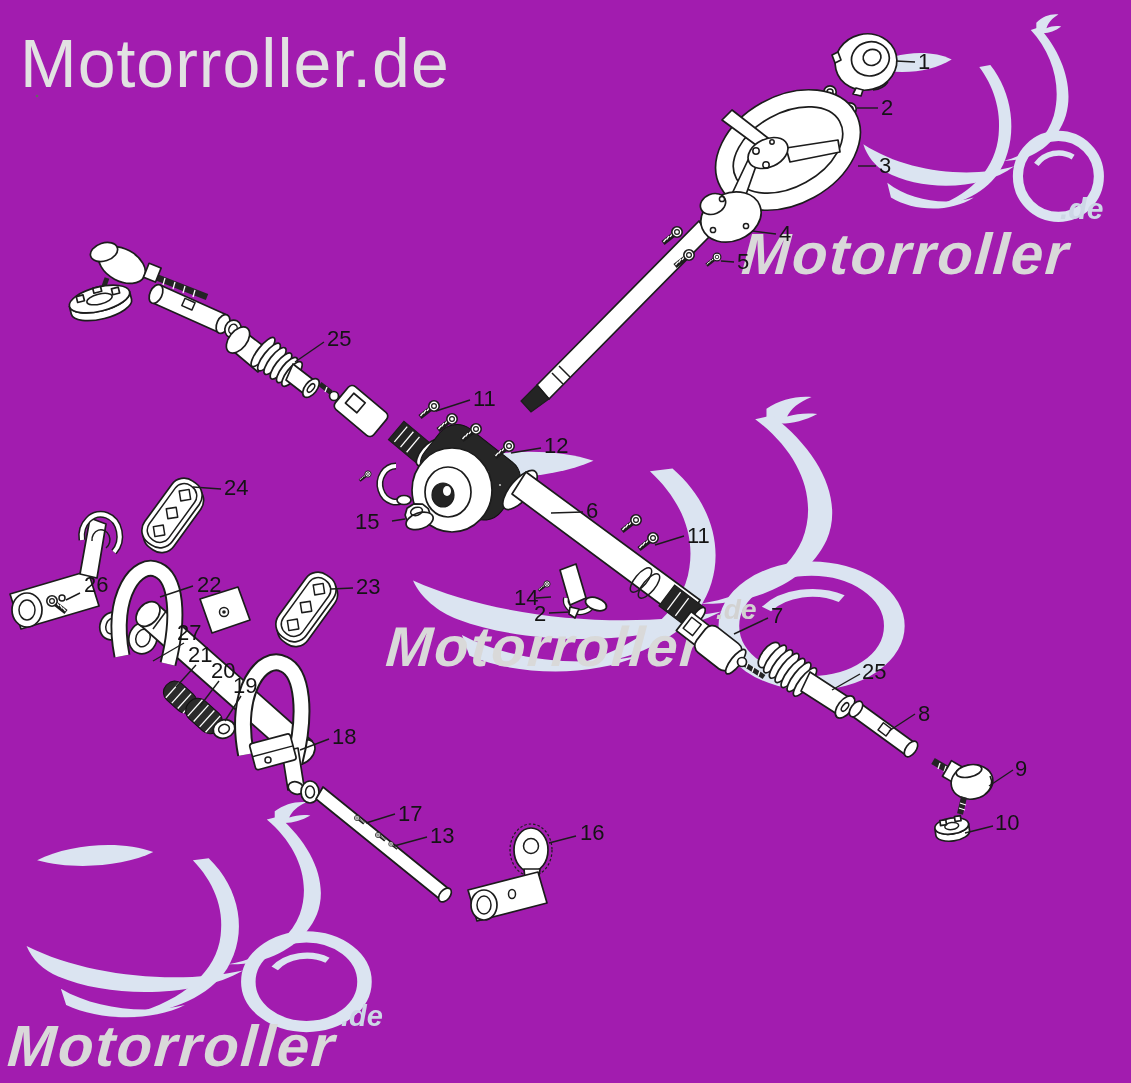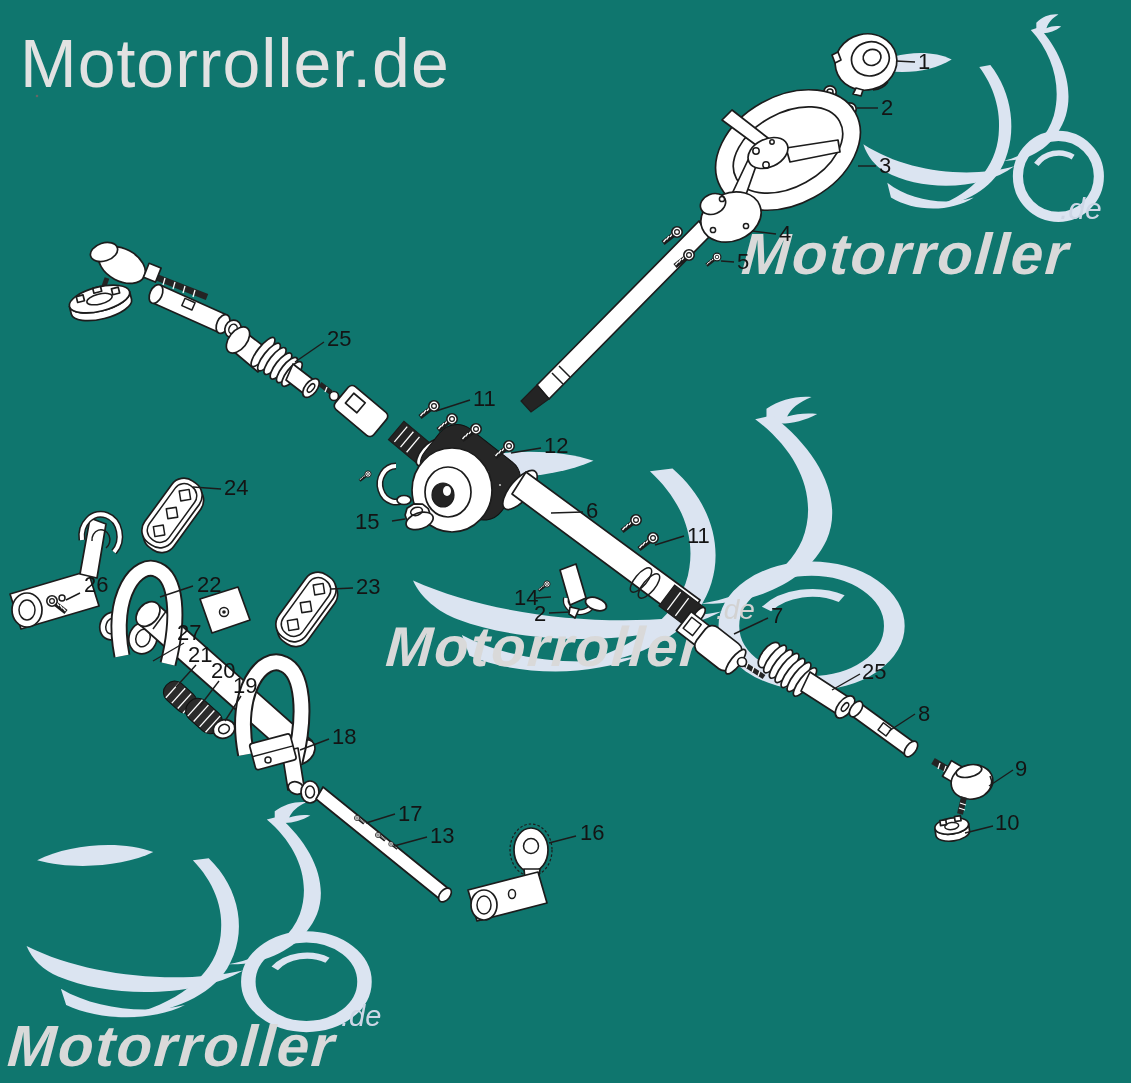--- a/index.html
+++ b/index.html
@@ -1,25 +1,25 @@
 <!DOCTYPE html>
 <html><head>
 <meta charset="utf-8">
 <style>
   html,body{margin:0;padding:0;background:#fff;}
-  #canvas{position:relative;width:1131px;height:1083px;background:#0f766e;overflow:hidden;
+  #canvas{position:relative;width:1131px;height:1083px;background:#a21caf;overflow:hidden;
           font-family:"Liberation Sans",sans-serif;}
   .layer{position:absolute;left:0;top:0;width:1131px;height:1083px;}
   .wm-text{position:absolute;white-space:nowrap;user-select:none;}
   #wm-tl{left:20px;top:24px;font-size:68px;color:#e2e2e2;font-weight:400;letter-spacing:1px;}
   .wm-brand{font-weight:bold;font-style:italic;color:#d9d9d9;transform:skewX(-4deg);letter-spacing:2px;}
   #wm-tr{left:742px;top:220px;font-size:58px;}
   #wm-mid{left:386px;top:614px;font-size:56px;}
   #wm-bot{left:8px;top:1012px;font-size:58px;}
-  .wm-de{font-weight:normal;font-style:italic;color:#cdd7e6;}
+  .wm-de{font-weight:bold;font-style:italic;color:#cdd7e6;}
   #wm-tr-de{left:1060px;top:192px;font-size:30px;}
   #wm-mid-de{left:716px;top:594px;font-size:28px;color:#d2d2d2;}
   #wm-bot-de{left:341px;top:1000px;font-size:29px;}
   svg{display:block;}
   .p{fill:#ffffff;stroke:#1c1c1c;stroke-width:1.7;stroke-linejoin:round;}
   .n{fill:none;stroke:#1c1c1c;stroke-width:1.5;stroke-linejoin:round;}
   .dk{fill:#242424;stroke:#1c1c1c;stroke-width:1.2;}
   .wtick{stroke:#ffffff;stroke-width:1.3;}
   .tubeO{fill:none;stroke:#1c1c1c;stroke-width:17;}
   .tubeI{fill:none;stroke:#ffffff;stroke-width:13.2;}

